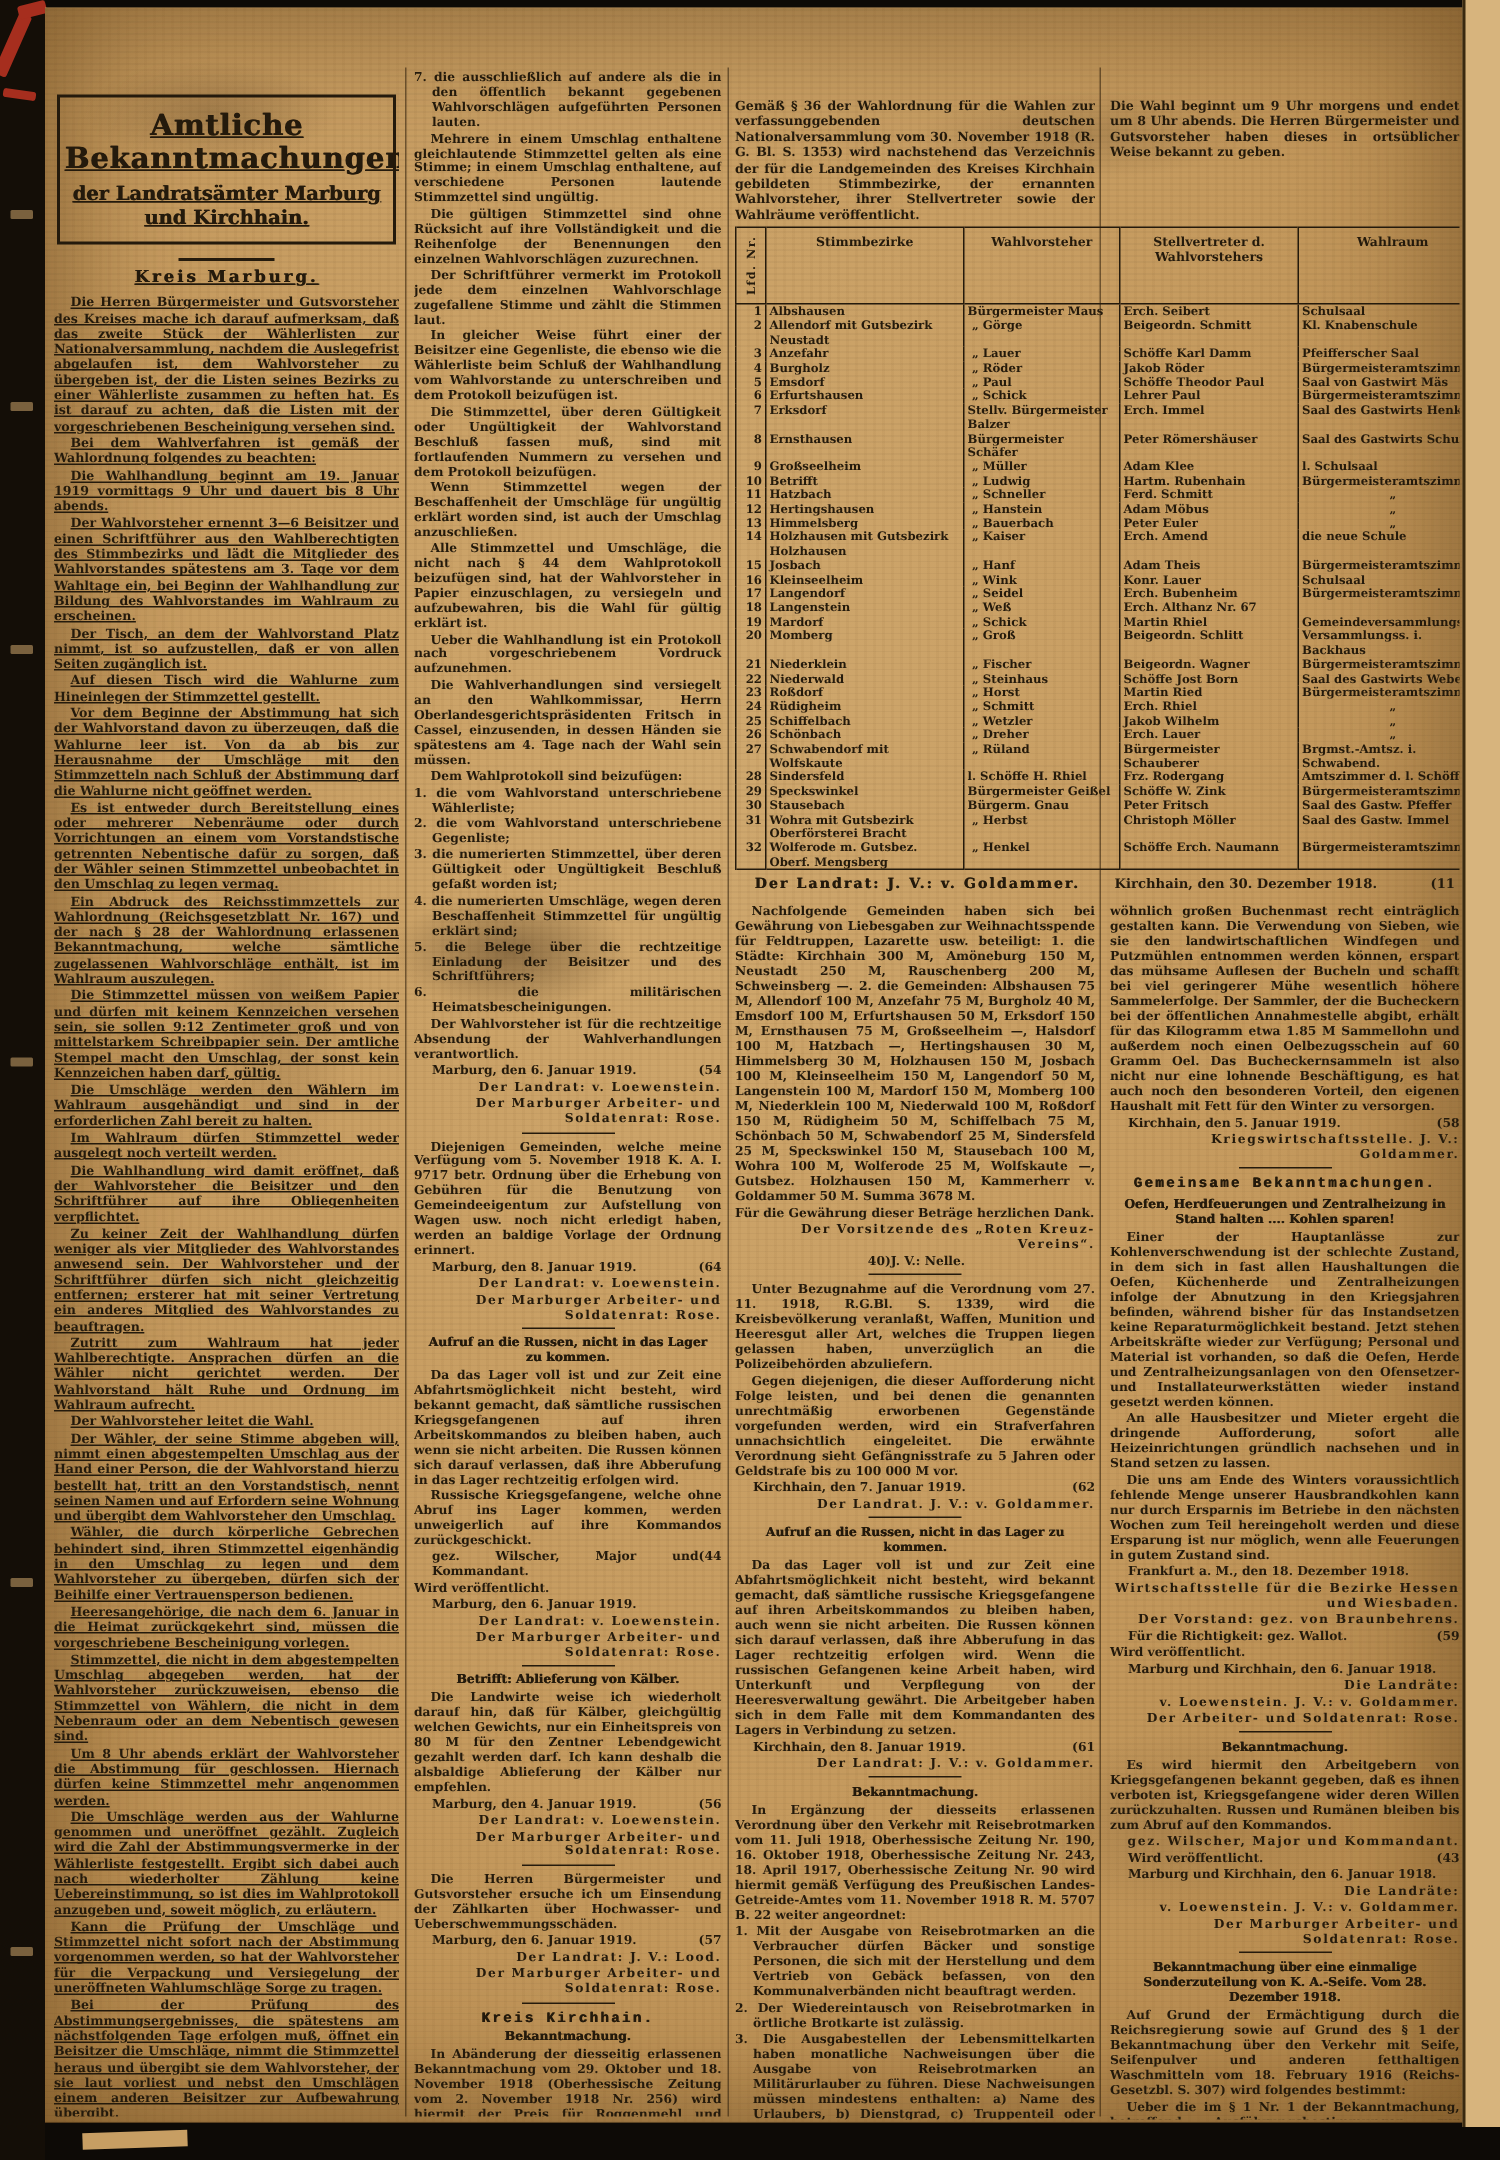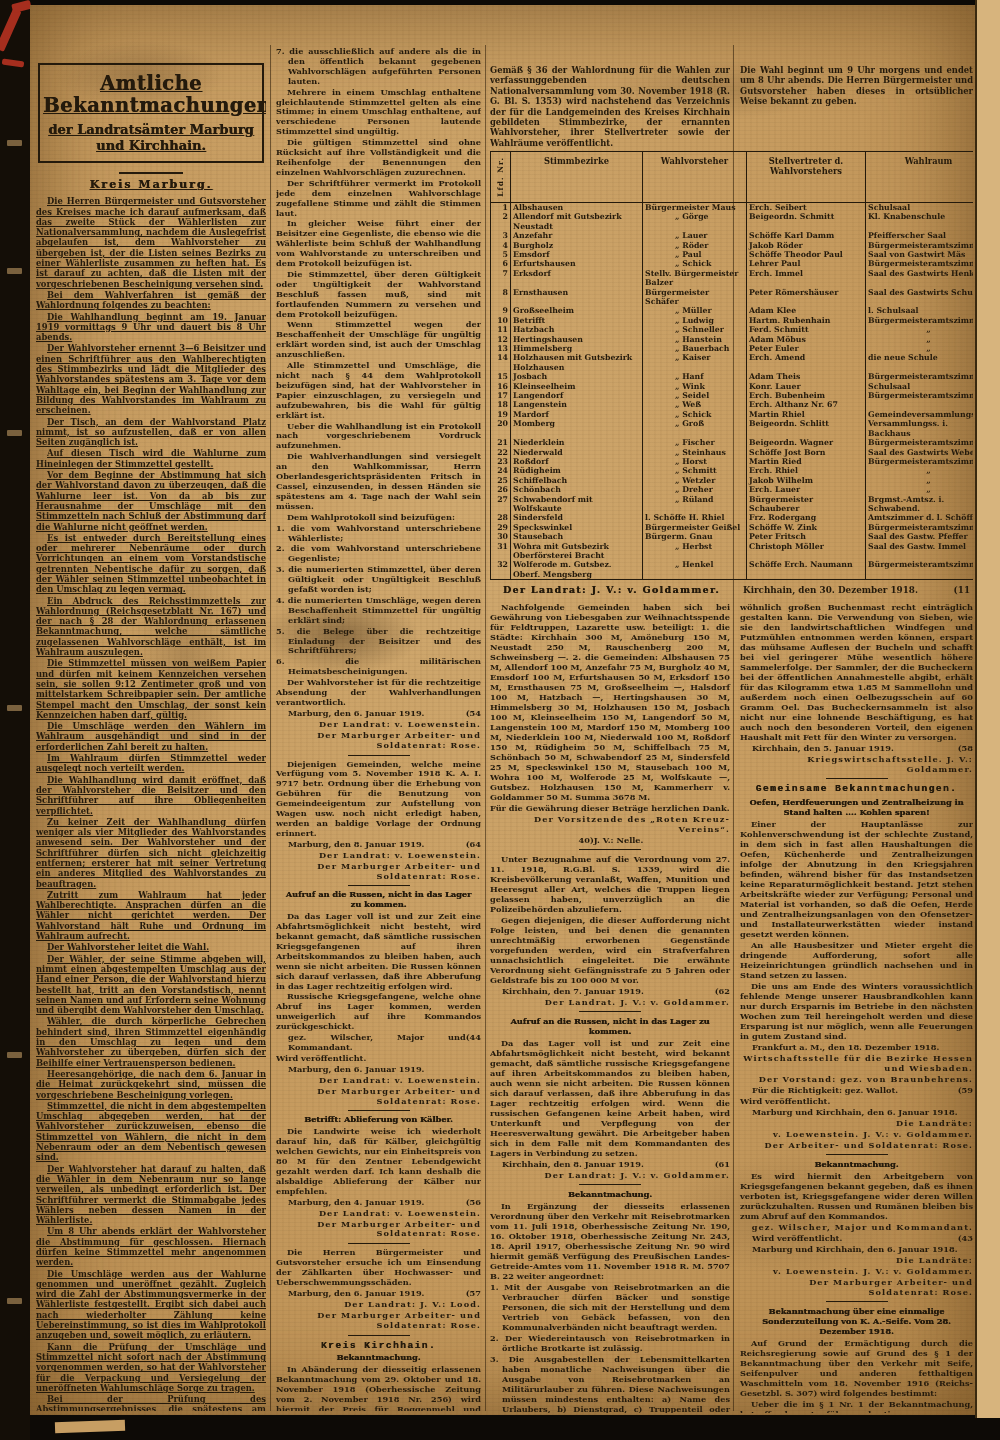--- a/index.html
+++ b/index.html
@@ -60,21 +60,21 @@
   .b-pr{display:flex;justify-content:center;padding:0 4px 0 6px;}
   
   table.wahl{border-collapse:collapse;width:483px;margin-top:3px;border:1.6px solid #241a0c;table-layout:fixed;}
   table.wahl th,table.wahl td{border-left:1px solid #241a0c;vertical-align:top;}
   table.wahl th{border-bottom:1.6px solid #241a0c;font-size:8.3px;line-height:9.5px;padding:5px 2px;text-align:center;margin-left:40px;}
   th.h-nr{width:15px;padding:2px 0;}
   th.h-nr div{writing-mode:vertical-rl;transform:rotate(180deg);margin:0 auto;font-size:7.5px;letter-spacing:1px;}
   th.h-bez{width:127px;} th.h-vor{width:99px;} th.h-ste{width:114px;} th.h-rau{width:121px;}
   table.wahl td{font-size:7.8px;line-height:9.4px;padding:0 2px;}
   td.c0{text-align:right;padding-right:3px;}
-  td.c2{padding-left:4px;} td.c2.ditto-lead{padding-left:32px;}
+  td.c2{padding-left:4px;} td.c2.ditto-lead{padding-left:5px;}
   td.c3{padding-left:4px;} td.c4{padding-left:4px;}
   td.ditto{text-align:center;}
   .under-row{display:flex;margin-top:4px;}
   .under-row .ul{width:243px;text-align:center;font-size:9.4px;letter-spacing:1.4px;text-shadow:.3px 0 0 currentColor;}
   .under-row .ur{flex:1;display:flex;justify-content:space-between;font-size:8.8px;padding:1px 3px 0 10px;}
 </style>
 </head>
 <body>
 
 <div class="edge-left">
@@ -121,21 +121,20 @@
         <div class="b-p">Die Umschläge werden den Wählern im Wahlraum ausgehändigt und sind in der erforderlichen Zahl bereit zu halten.</div>
         <div class="b-p">Im Wahlraum dürfen Stimmzettel weder ausgelegt noch verteilt werden.</div>
         <div class="b-p">Die Wahlhandlung wird damit eröffnet, daß der Wahlvorsteher die Beisitzer und den Schriftführer auf ihre Obliegenheiten verpflichtet.</div>
         <div class="b-p">Zu keiner Zeit der Wahlhandlung dürfen weniger als vier Mitglieder des Wahlvorstandes anwesend sein. Der Wahlvorsteher und der Schriftführer dürfen sich nicht gleichzeitig entfernen; ersterer hat mit seiner Vertretung ein anderes Mitglied des Wahlvorstandes zu beauftragen.</div>
         <div class="b-p">Zutritt zum Wahlraum hat jeder Wahlberechtigte. Ansprachen dürfen an die Wähler nicht gerichtet werden. Der Wahlvorstand hält Ruhe und Ordnung im Wahlraum aufrecht.</div>
         <div class="b-p">Der Wahlvorsteher leitet die Wahl.</div>
         <div class="b-p">Der Wähler, der seine Stimme abgeben will, nimmt einen abgestempelten Umschlag aus der Hand einer Person, die der Wahlvorstand hierzu bestellt hat, tritt an den Vorstandstisch, nennt seinen Namen und auf Erfordern seine Wohnung und übergibt dem Wahlvorsteher den Umschlag.</div>
         <div class="b-p">Wähler, die durch körperliche Gebrechen behindert sind, ihren Stimmzettel eigenhändig in den Umschlag zu legen und dem Wahlvorsteher zu übergeben, dürfen sich der Beihilfe einer Vertrauensperson bedienen.</div>
         <div class="b-p">Heeresangehörige, die nach dem 6. Januar in die Heimat zurückgekehrt sind, müssen die vorgeschriebene Bescheinigung vorlegen.</div>
         <div class="b-p">Stimmzettel, die nicht in dem abgestempelten Umschlag abgegeben werden, hat der Wahlvorsteher zurückzuweisen, ebenso die Stimmzettel von Wählern, die nicht in dem Nebenraum oder an dem Nebentisch gewesen sind.</div>
-        <div class="b-p">Der Wahlvorsteher hat darauf zu halten, daß die Wähler in dem Nebenraum nur so lange verweilen, als unbedingt erforderlich ist. Der Schriftführer vermerkt die Stimmabgabe jedes Wählers neben dessen Namen in der Wählerliste.</div>
         <div class="b-p">Um 8 Uhr abends erklärt der Wahlvorsteher die Abstimmung für geschlossen. Hiernach dürfen keine Stimmzettel mehr angenommen werden.</div>
         <div class="b-p">Die Umschläge werden aus der Wahlurne genommen und uneröffnet gezählt. Zugleich wird die Zahl der Abstimmungsvermerke in der Wählerliste festgestellt. Ergibt sich dabei auch nach wiederholter Zählung keine Uebereinstimmung, so ist dies im Wahlprotokoll anzugeben und, soweit möglich, zu erläutern.</div>
         <div class="b-p">Kann die Prüfung der Umschläge und Stimmzettel nicht sofort nach der Abstimmung vorgenommen werden, so hat der Wahlvorsteher für die Verpackung und Versiegelung der uneröffneten Wahlumschläge Sorge zu tragen.</div>
         <div class="b-p">Bei der Prüfung des Abstimmungsergebnisses, die spätestens am nächstfolgenden Tage erfolgen muß, öffnet ein Beisitzer die Umschläge, nimmt die Stimmzettel heraus und übergibt sie dem Wahlvorsteher, der sie laut vorliest und nebst den Umschlägen einem anderen Beisitzer zur Aufbewahrung übergibt.</div>
       </div>
   </div>
 
   <div class="col2">
     <div>
         <div class="b-li">7. die ausschließlich auf andere als die in den öffentlich bekannt gegebenen Wahlvorschlägen aufgeführten Personen lauten.</div>
@@ -536,21 +535,21 @@
           </div>
           <div class="b-date">
             <span>Marburg und Kirchhain, den 6. Januar 1918.</span>
             <span class="num"></span>
           </div>
           <div class="b-sig">Die Landräte:</div>
           <div class="b-sig">v. Loewenstein.   J. V.: v. Goldammer.</div>
           <div class="b-sig">Der Marburger Arbeiter- und Soldatenrat: Rose.</div>
           <div class="b-rule"></div>
           <div class="b-h">Bekanntmachung über eine einmalige Sonderzuteilung von K. A.-Seife. Vom 28. Dezember 1918.</div>
-          <div class="b-p">Auf Grund der Ermächtigung durch die Reichsregierung sowie auf Grund des § 1 der Bekanntmachung über den Verkehr mit Seife, Seifenpulver und anderen fetthaltigen Waschmitteln vom 18. November 1916 (Reichs-Gesetzbl. S. 307) wird folgendes bestimmt:</div>
+          <div class="b-p">Auf Grund der Ermächtigung durch die Reichsregierung sowie auf Grund des § 1 der Bekanntmachung über den Verkehr mit Seife, Seifenpulver und anderen fetthaltigen Waschmitteln vom 18. February 1916 (Reichs-Gesetzbl. S. 307) wird folgendes bestimmt:</div>
           <div class="b-p">Ueber die im § 1 Nr. 1 der Bekanntmachung, betreffend Ausführungsbestimmungen zur Verordnung über den Verkehr mit Seife, Seifenpulver und anderen fetthaltigen Waschmitteln vom 21. Juni 1917 (Reichs-Gesetzbl. S. 546) vorgesehene Menge Feinseife hinaus, dürfen auf den Februar-Abschnitt der Seifenkarte statt 50 Gramm 100 Gramm K. A.-Seife abgegeben werden.</div>
         </div>
     </div>
   </div>
 </div>
 
 <div class="edge-right"></div>
 <div class="chip"></div>
 
 </body></html>

